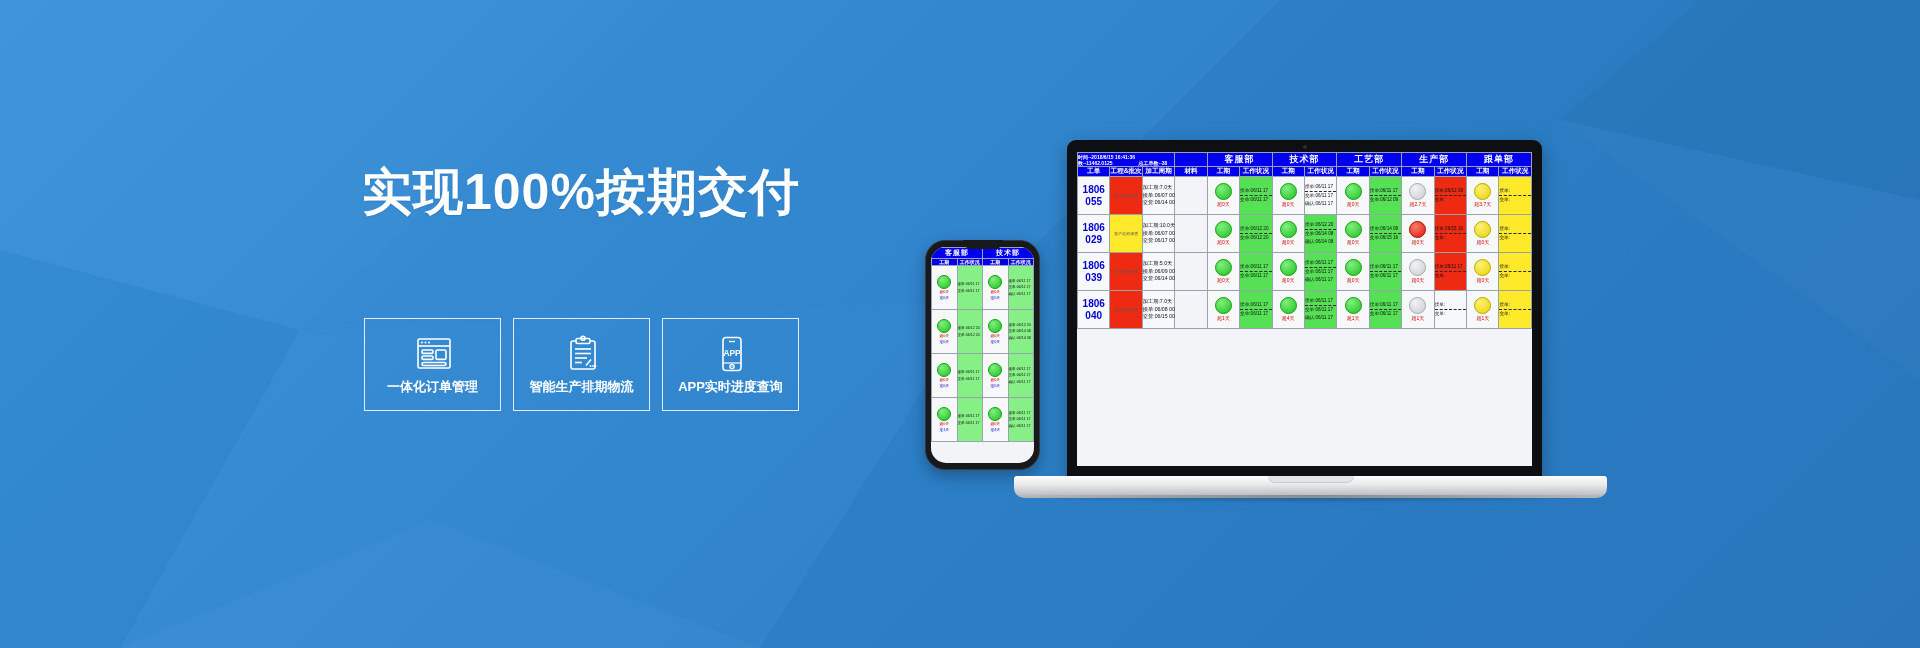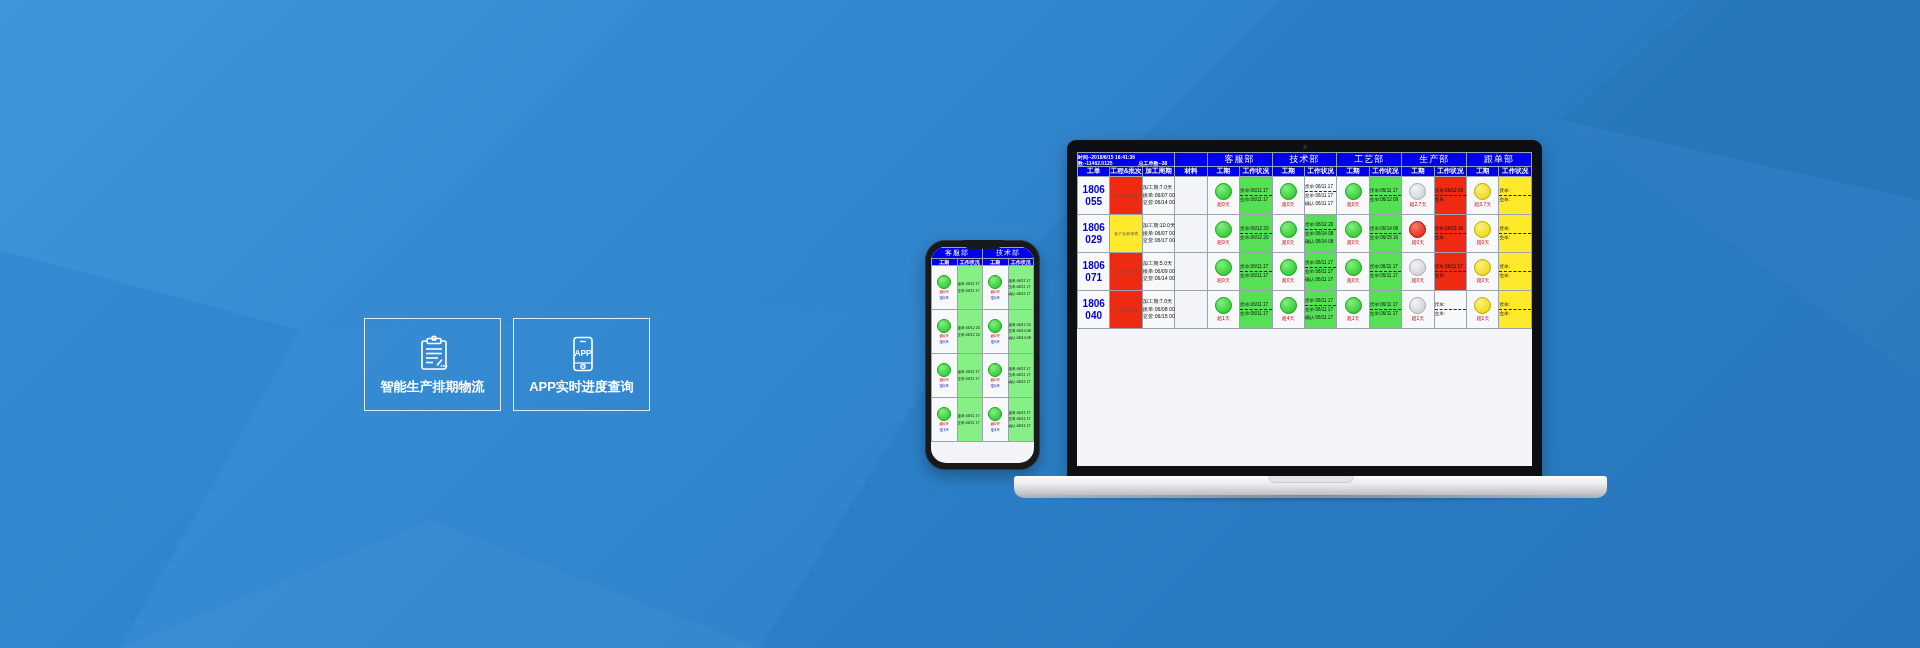--- a/index.html
+++ b/index.html
@@ -69,21 +69,21 @@
   .notch{
     position:absolute; left:50%; top:0; transform:translateX(-50%);
     width:40px; height:9px; background:#17191d; border-radius:0 0 8px 8px; z-index:9;
   }
 
   
   .erp { width:100%; height:100%; background:#f2f4f7; font-size:5px; color:#000; }
   .erp table { border-collapse:collapse; width:100%; table-layout:fixed; }
   .erp td, .erp th { border:1px solid #9aa2ad; padding:0; vertical-align:middle; }
   .tophdr { background:#0000ee; color:#fff; font-weight:bold; }
-  .dept { background:#0000ee; color:#fff; font-weight:normal; font-size:9px; text-align:center; letter-spacing:1px;}
+  .dept { background:#0000ee; color:#fff; font-weight:bold; font-size:9px; text-align:center; letter-spacing:1px;}
   .colh { background:#0000ee; color:#fff; font-weight:bold; font-size:6.6px; text-align:center; }
   .wo { font-size:10px; font-weight:bold; color:#0000cc; text-align:center; line-height:12px; background:#f7f8fa;}
   .cust { font-size:4px; color:#5a5a5a; text-align:center; line-height:6px; filter:blur(.6px); padding:2px;}
   .cyc { font-size:5.2px; text-align:left; padding:2px; line-height:7.4px; color:#111; background:#f7f8fa; white-space:nowrap;}
   .mat { background:#f2f4f7; }
   .cellwrap{ display:flex; flex-direction:column; height:100%; }
   .dot { width:17px;height:17px;border-radius:50%; margin:auto; }
   .dot.green{ background:radial-gradient(circle at 35% 30%,#7ff07f,#22c022); border:1px solid #15a015;}
   .dot.red{ background:radial-gradient(circle at 35% 30%,#ff7b6b,#d81a0a); border:1px solid #a81207;}
   .dot.yellow{ background:radial-gradient(circle at 35% 30%,#ffef7a,#e8d400); border:1px solid #b9a900;}
@@ -112,24 +112,41 @@
     <polygon points="1280,0 1700,0 1560,120 980,300" fill="#000000" opacity="0.022"></polygon>
     <polygon points="1700,0 1920,0 1920,200 1560,120" fill="#000000" opacity="0.050"></polygon>
     <polygon points="0,250 300,330 120,648 0,648" fill="#000000" opacity="0.018"></polygon>
     <polygon points="300,330 980,300 760,648 120,648" fill="#ffffff" opacity="0.022"></polygon>
     <polygon points="980,300 1560,120 1920,200 1920,648 760,648" fill="#000000" opacity="0.020"></polygon>
     <polygon points="1560,120 1920,200 1920,380" fill="#ffffff" opacity="0.020"></polygon>
     <polygon points="120,648 760,648 430,520" fill="#ffffff" opacity="0.028"></polygon>
   </svg>
 
   <div class="copy">
+    <div class="headline">实现100%按期交付</div>
   </div>
 
   <div class="features">
 
+    <div class="feature">
+      <span class="ico">
+        <svg viewBox="0 0 46 40" width="46" height="40" fill="none" stroke="#ffffff" stroke-width="1.6">
+          <rect x="7" y="5" width="32" height="29" rx="1.5"></rect>
+          <line x1="7" y1="12" x2="39" y2="12"></line>
+          <circle cx="11" cy="8.6" r="1" fill="#fff" stroke="none"></circle>
+          <circle cx="14.5" cy="8.6" r="1" fill="#fff" stroke="none"></circle>
+          <circle cx="18" cy="8.6" r="1" fill="#fff" stroke="none"></circle>
+          <rect x="11" y="16" width="11" height="3.4" rx="1.2"></rect>
+          <rect x="11" y="22" width="11" height="3.4" rx="1.2"></rect>
+          <rect x="25" y="16" width="10" height="9.4" rx="1.4"></rect>
+          <rect x="11" y="28.5" width="24" height="3" rx="1.5"></rect>
+        </svg>
+      </span>
+      <span class="lbl">一体化订单管理</span>
+    </div>
 
     <div class="feature">
       <span class="ico">
         <svg viewBox="0 0 46 40" width="46" height="40" fill="none" stroke="#ffffff" stroke-width="1.6">
           <path d="M16 7h-3a2 2 0 0 0-2 2v24a2 2 0 0 0 2 2h20a2 2 0 0 0 2-2V9a2 2 0 0 0-2-2h-3"></path>
           <rect x="16" y="4.5" width="14" height="5" rx="1.6"></rect>
           <circle cx="23" cy="4.2" r="2"></circle>
           <line x1="15" y1="15" x2="31" y2="15"></line>
           <line x1="15" y1="19.5" x2="31" y2="19.5"></line>
           <line x1="15" y1="24" x2="27" y2="24"></line>
@@ -449,21 +466,21 @@
                     </div>
                   </td>
                   <td class="statcell" style="background: rgb(255, 233, 43);">
                     <div>接单:</div>
                     <div class="sep">交单:</div>
                   </td>
                 </tr>
                 <tr style="height: 38px;">
                   <td class="wo">
                     <div>1806</div>
-                    <div>071</div>
+                    <div>039</div>
                   </td>
                   <td class="cust" style="background: rgb(238, 42, 18);">客户名称保密</td>
                   <td class="cyc">
                     <div>加工期:5.0天</div>
                     <div>接单:06/09 00</div>
                     <div>交货:06/14 00</div>
                   </td>
                   <td class="mat"></td>
                   <td class="bg-white">
                     <div class="cellwrap">

